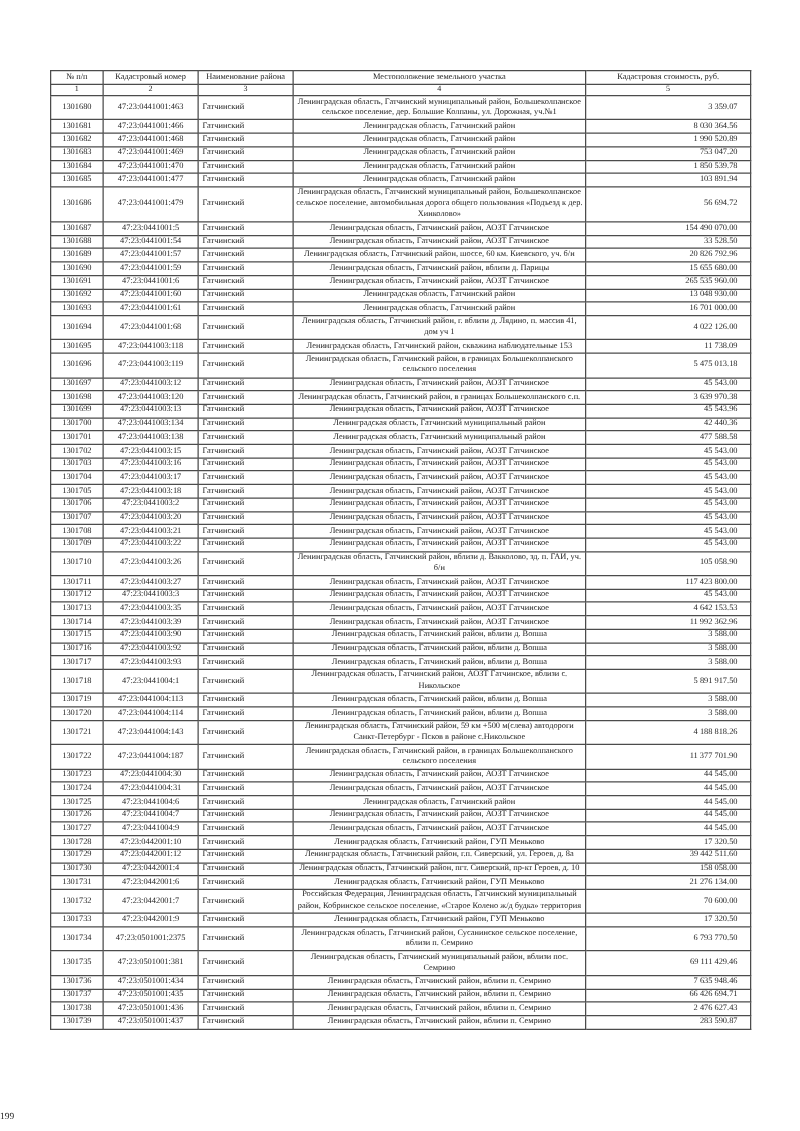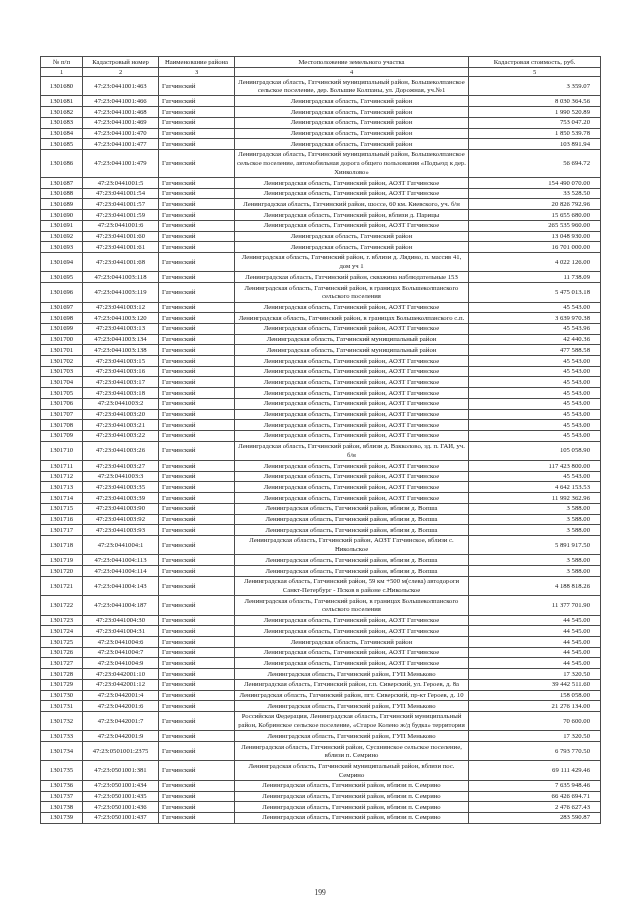--- a/index.html
+++ b/index.html
@@ -44,21 +44,20 @@
   .cad-table td.c1 { text-align: center; }
   .cad-table td.c2 { text-align: center; }
   .cad-table td.c3 { text-align: left; padding-left: 3px; }
   .cad-table td.c4 { text-align: center; }
   .cad-table td.c5 { text-align: right; padding-right: 10px; }
   .page-number {
     position: absolute;
     left: 0;
     right: 0;
     top: 888px;
-    text-align: center;
     font-size: 7.5px;
     color: #1c1c1c;
   }
 </style>
 </head>
 <body>
 
 <div class="page">
 
   <table class="cad-table">

